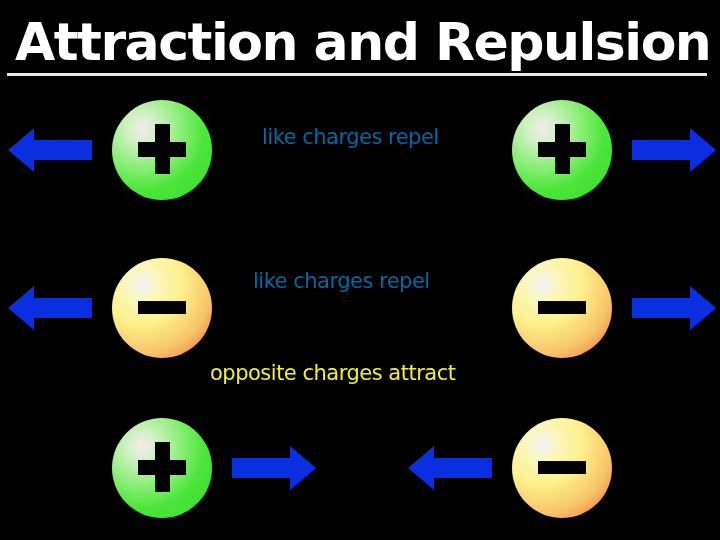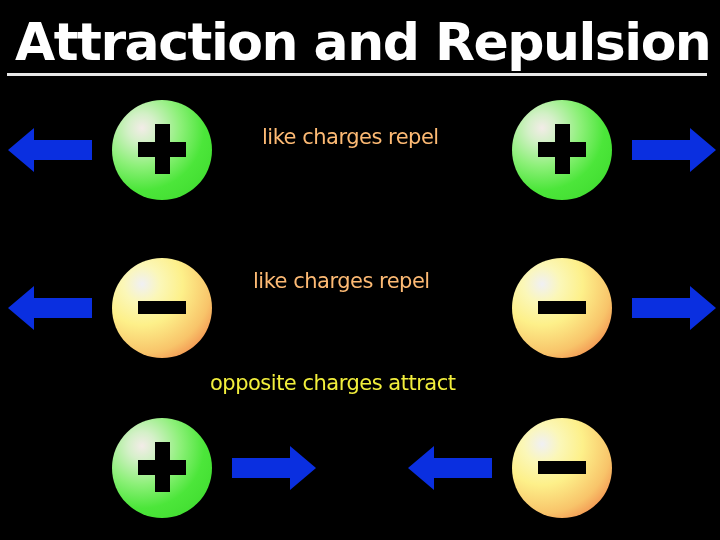--- a/index.html
+++ b/index.html
@@ -1,20 +1,20 @@
 <!DOCTYPE html>
 <html><head>
 <meta charset="utf-8">
 <style>
   html, body { margin: 0; padding: 0; }
   body { width: 720px; height: 540px; background: #000; position: relative; overflow: hidden; font-family: "DejaVu Sans", sans-serif; }
   .title { position: absolute; left: 15px; top: 12px; width: 704px; color: #fff; font-family: "DejaVu Sans", sans-serif; font-weight: bold; font-size: 52px; line-height: 60px; letter-spacing: -1.5px; white-space: nowrap; }
   .title-underline { position: absolute; left: 7px; top: 73px; width: 700px; height: 3px; background: #e8e8e8; }
   .caption { position: absolute; font-family: "DejaVu Sans", sans-serif; font-size: 21px; line-height: 26px; white-space: nowrap; letter-spacing: -0.5px; }
-  .cap-cyan { color: #fdba74; }
+  .cap-cyan { color: #0369a1; }
   .cap-yellow { color: #f2ef3c; }
   .sphere { position: absolute; width: 100px; height: 100px; border-radius: 50%; }
   .sphere.pos { background: radial-gradient(circle at 30% 28%, #f3ece8 0%, #d4f0c8 14%, #8ef07a 38%, #4ce63a 62%, #3ad82a 100%); }
   .sphere.neg { background: radial-gradient(circle at 30% 26%, #f0f0f4 0%, #fbf7b8 18%, #fdf08a 40%, #f8c46a 68%, #ec5e34 100%); }
   .sym { position: absolute; background: #000; }
   .plus-h { left: 26px; top: 42px; width: 48px; height: 15px; }
   .plus-v { left: 43px; top: 24px; width: 15px; height: 50px; }
   .minus { left: 26px; top: 43px; width: 48px; height: 13px; }
   .arrow { position: absolute; width: 84px; height: 50px; }
   .arrow svg { width: 100%; height: 100%; display: block; }
@@ -56,21 +56,21 @@
 <div class="caption cap-cyan" style="left:253px; top:268px;">like charges repel</div>
 <div class="sphere neg" style="left:512px; top:258px;">
   <div class="sym minus"></div>
 </div>
 <div class="arrow" style="left:632px; top:283px;">
   <svg viewBox="0 0 84 50">
       <polygon points="84,25 58,3 58,15 0,15 0,35 58,35 58,47" fill="#0a2fe0"></polygon>
     </svg>
 </div>
 
-<div class="caption cap-yellow" style="left:210px; top:370px;">opposite charges attract</div>
+<div class="caption cap-yellow" style="left:210px; top:360px;">opposite charges attract</div>
 <div class="sphere pos" style="left:112px; top:418px;">
   <div class="sym plus-h"></div>
   <div class="sym plus-v"></div>
 </div>
 <div class="arrow" style="left:232px; top:443px;">
   <svg viewBox="0 0 84 50">
       <polygon points="84,25 58,3 58,15 0,15 0,35 58,35 58,47" fill="#0a2fe0"></polygon>
     </svg>
 </div>
 <div class="arrow" style="left:408px; top:443px;">

